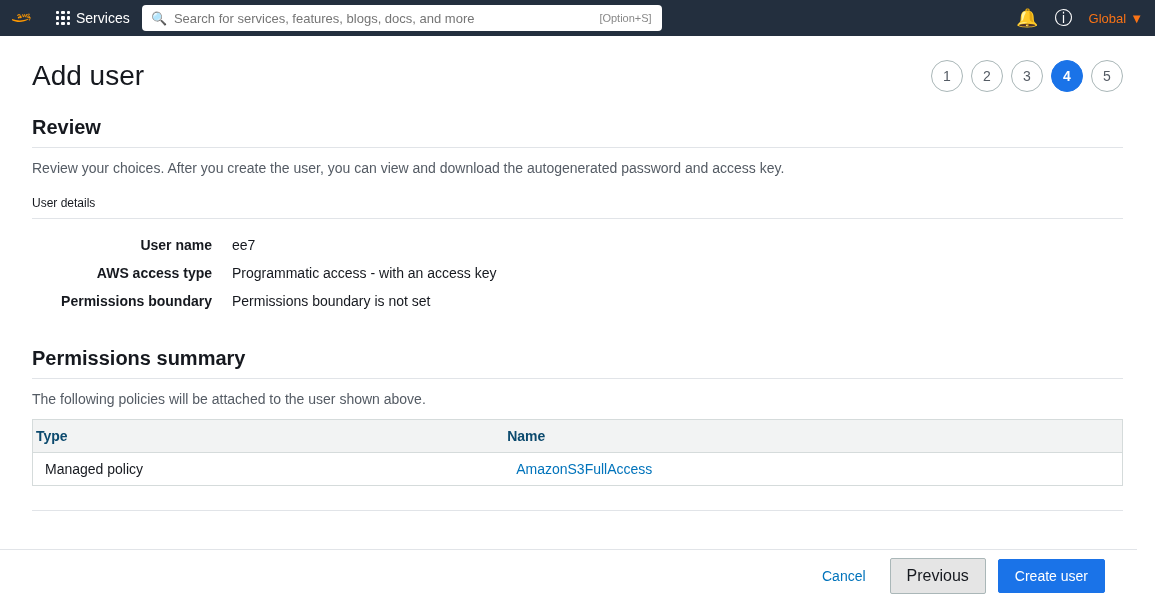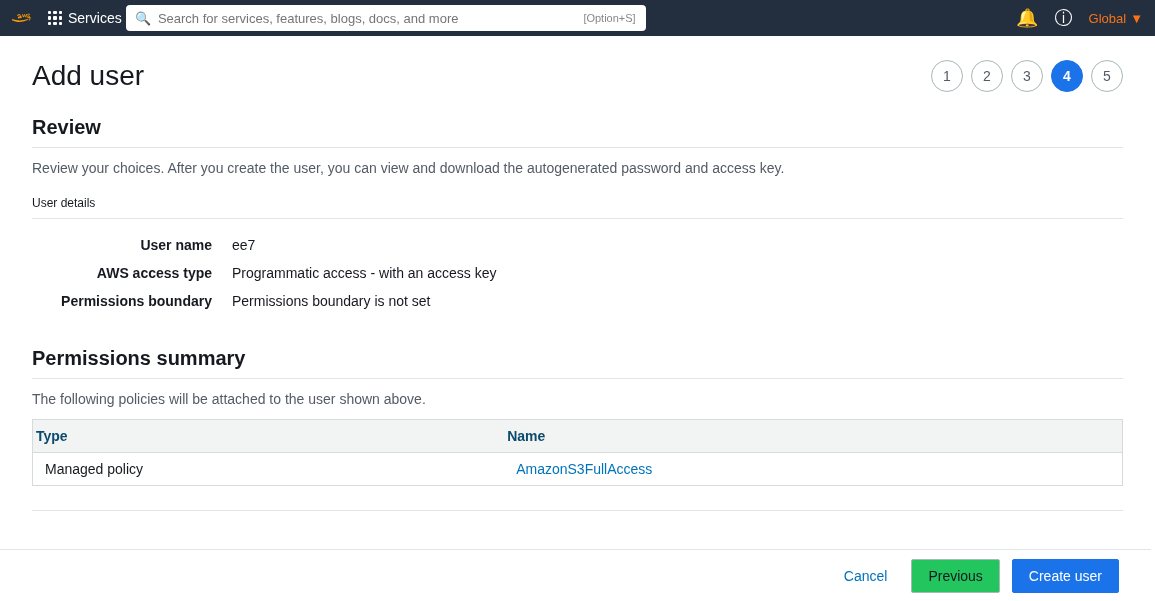--- a/index.html
+++ b/index.html
@@ -5,21 +5,21 @@
     * { margin: 0; padding: 0; box-sizing: border-box; }
     body { font-family: "Amazon Ember", Arial, sans-serif; font-size: 14px; color: #16191f; background: #fff; }
 
     
     .topnav {
       background: #232f3e;
       height: 36px;
       display: flex;
       align-items: center;
       padding: 0 12px;
-      gap: 4px;
+      gap: 12px;
     }
     .aws-logo {
       display: flex;
       align-items: center;
       gap: 4px;
     }
     .aws-logo .logo-icon {
       width: 32px;
       height: 20px;
     }
@@ -211,43 +211,43 @@
     
     .tags-section {
       margin-top: 8px;
     }
 
     
     .footer-bar {
       position: fixed;
       bottom: 0;
       left: 0;
-      right: 4px;
+      right: 18px;
       background: #fff;
       border-top: 1px solid #e1e4e8;
       height: 52px;
       display: flex;
       align-items: center;
       justify-content: flex-end;
       padding: 0 32px;
       gap: 12px;
     }
     .btn-cancel {
       background: none;
       border: none;
       color: #0073bb;
       font-size: 14px;
       cursor: pointer;
       padding: 8px 12px;
     }
     .btn-previous {
-      background: #22c55e;
+      background: #e5e5e5;
       border: 1px solid #aab7b8;
       color: #16191f;
-      font-size: 14px;
+      font-size: 16px;
       cursor: pointer;
       padding: 8px 16px;
       border-radius: 2px;
     }
     .btn-create {
       background: #1a73e8;
       border: 1px solid #1a73e8;
       color: #fff;
       font-size: 14px;
       cursor: pointer;

